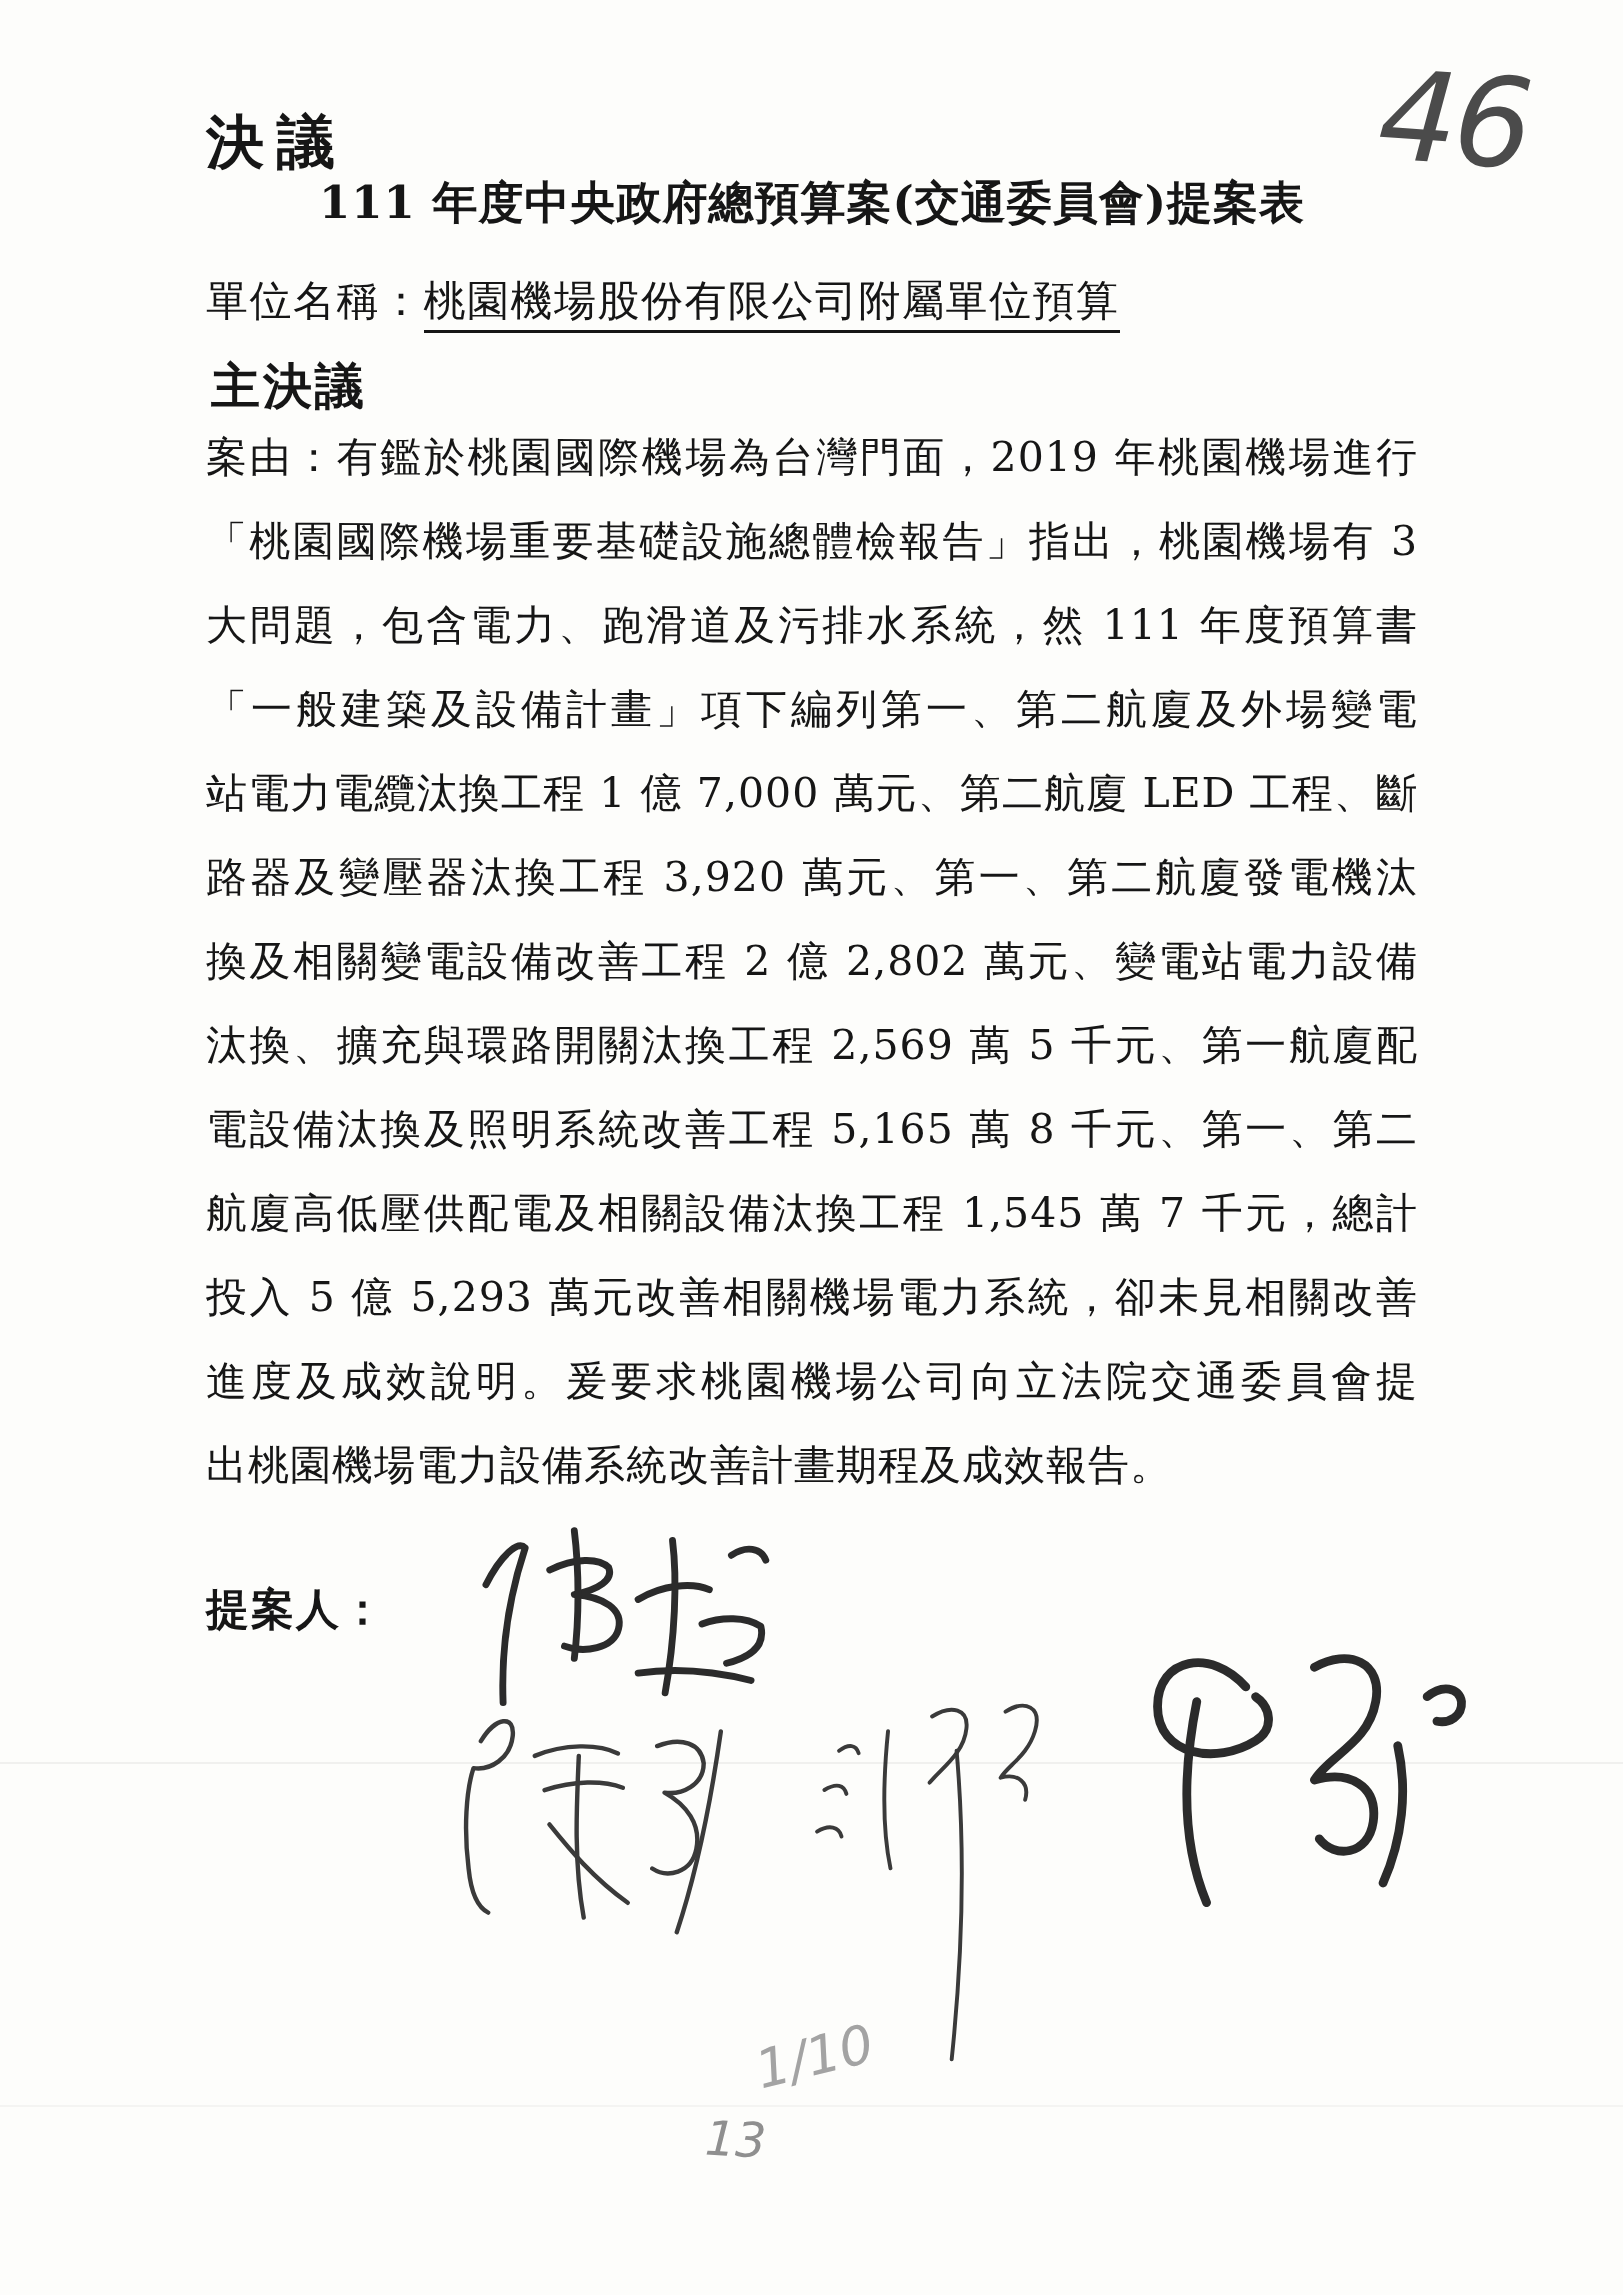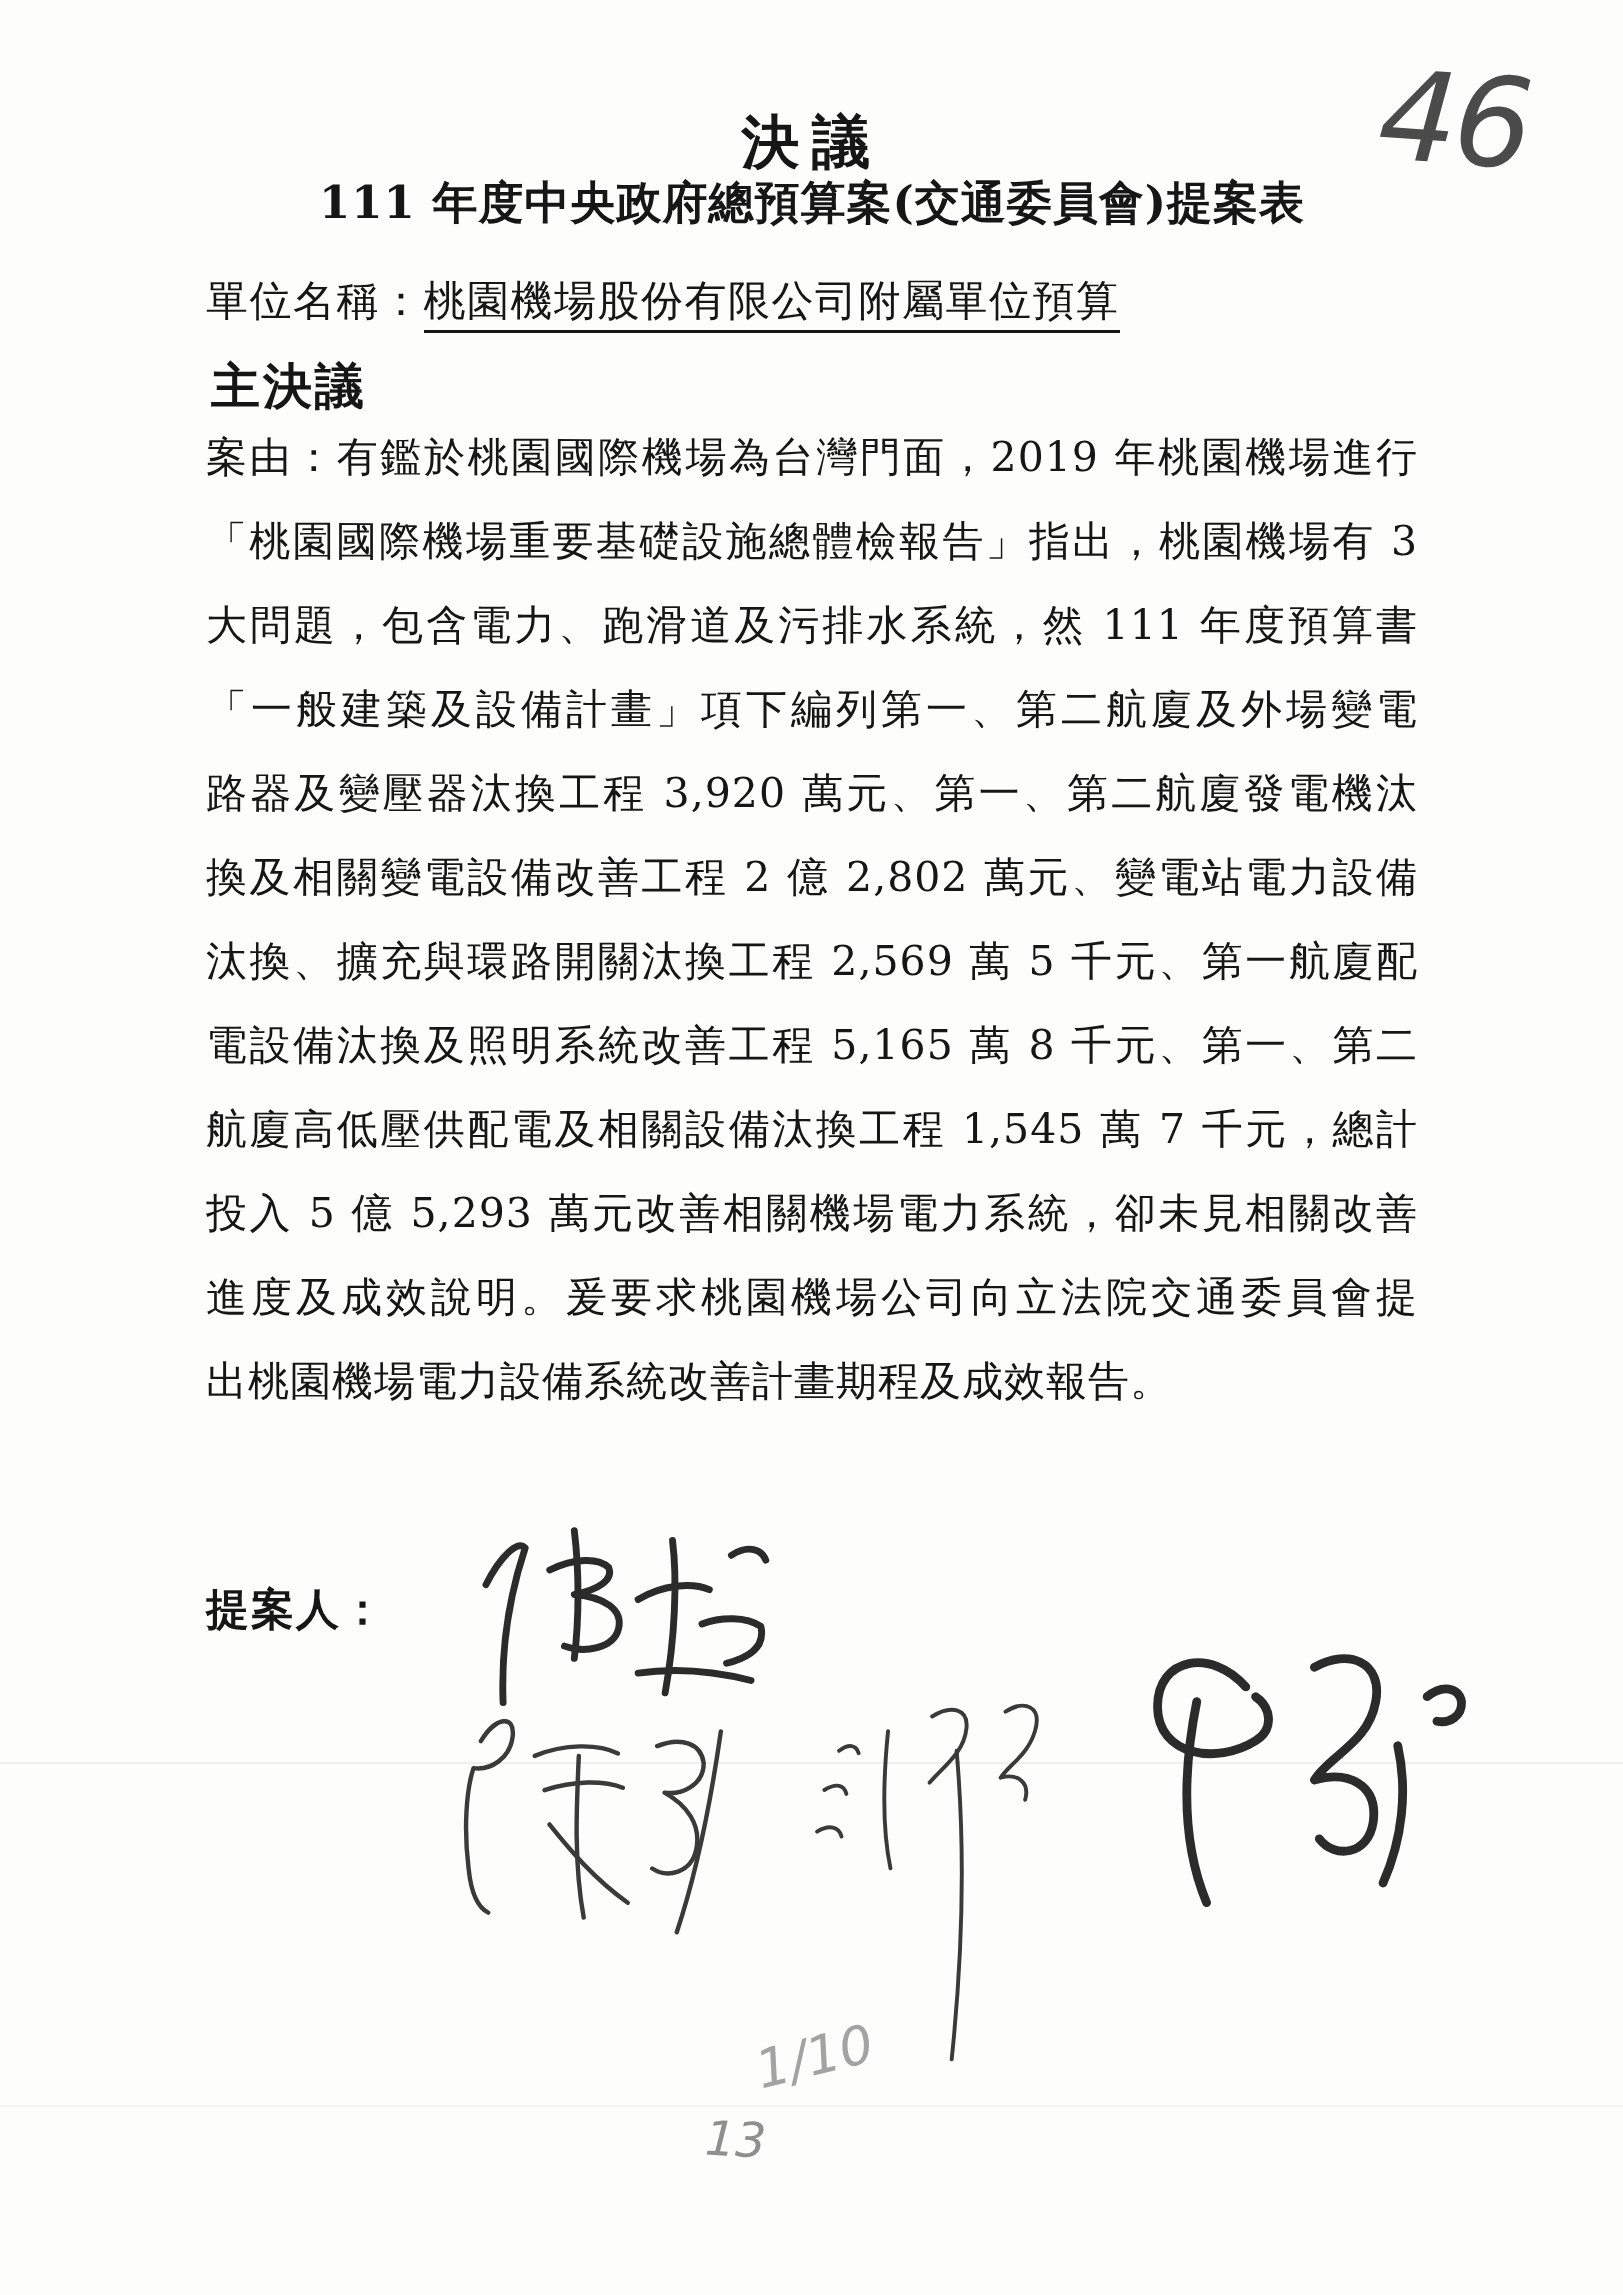--- a/index.html
+++ b/index.html
@@ -8,21 +8,21 @@
     width:1624px;height:2295px;
     margin:0 auto;
     background:#fdfdfb;
     overflow:hidden;
     font-family:"DejaVu Serif","Liberation Serif",serif;
     color:#161616;
   }
   .abs{position:absolute;}
   .content-col{left:206px;width:1212px;}
   .doc-title{
-    top:104px;text-align:center;
+    top:104px;text-align:left;
     font-size:58px;font-weight:bold;letter-spacing:12.8px;
   }
   .doc-subtitle{
     top:173px;text-align:center;
     font-size:45px;font-weight:bold;letter-spacing:1px;
   }
   .unit-line{
     top:273px;left:206px;
     font-size:42px;font-weight:normal;letter-spacing:1.5px;white-space:nowrap;
   }
@@ -78,20 +78,21 @@
     <span class="unit-label">單位名稱：</span><span class="unit-value">桃園機場股份有限公司附屬單位預算</span>
   </div>
 
   <div class="abs section-heading">主決議</div>
 
   <div class="abs case-body">
     <div class="case-line"><span class="case-label">案由：</span><span>有鑑於桃園國際機場為台灣門面，2019 年桃園機場進行</span></div>
     <div class="case-line">「桃園國際機場重要基礎設施總體檢報告」指出，桃園機場有 3</div>
     <div class="case-line">大問題，包含電力、跑滑道及污排水系統，然 111 年度預算書</div>
     <div class="case-line">「一般建築及設備計畫」項下編列第一、第二航廈及外場變電</div>
+    <div class="case-line">站電力電纜汰換工程 1 億 7,000 萬元、第二航廈 LED 工程、斷</div>
     <div class="case-line">路器及變壓器汰換工程 3,920 萬元、第一、第二航廈發電機汰</div>
     <div class="case-line">換及相關變電設備改善工程 2 億 2,802 萬元、變電站電力設備</div>
     <div class="case-line">汰換、擴充與環路開關汰換工程 2,569 萬 5 千元、第一航廈配</div>
     <div class="case-line">電設備汰換及照明系統改善工程 5,165 萬 8 千元、第一、第二</div>
     <div class="case-line">航廈高低壓供配電及相關設備汰換工程 1,545 萬 7 千元，總計</div>
     <div class="case-line">投入 5 億 5,293 萬元改善相關機場電力系統，卻未見相關改善</div>
     <div class="case-line">進度及成效說明。爰要求桃園機場公司向立法院交通委員會提</div>
     <div class="case-line last">出桃園機場電力設備系統改善計畫期程及成效報告。</div>
   </div>
 

